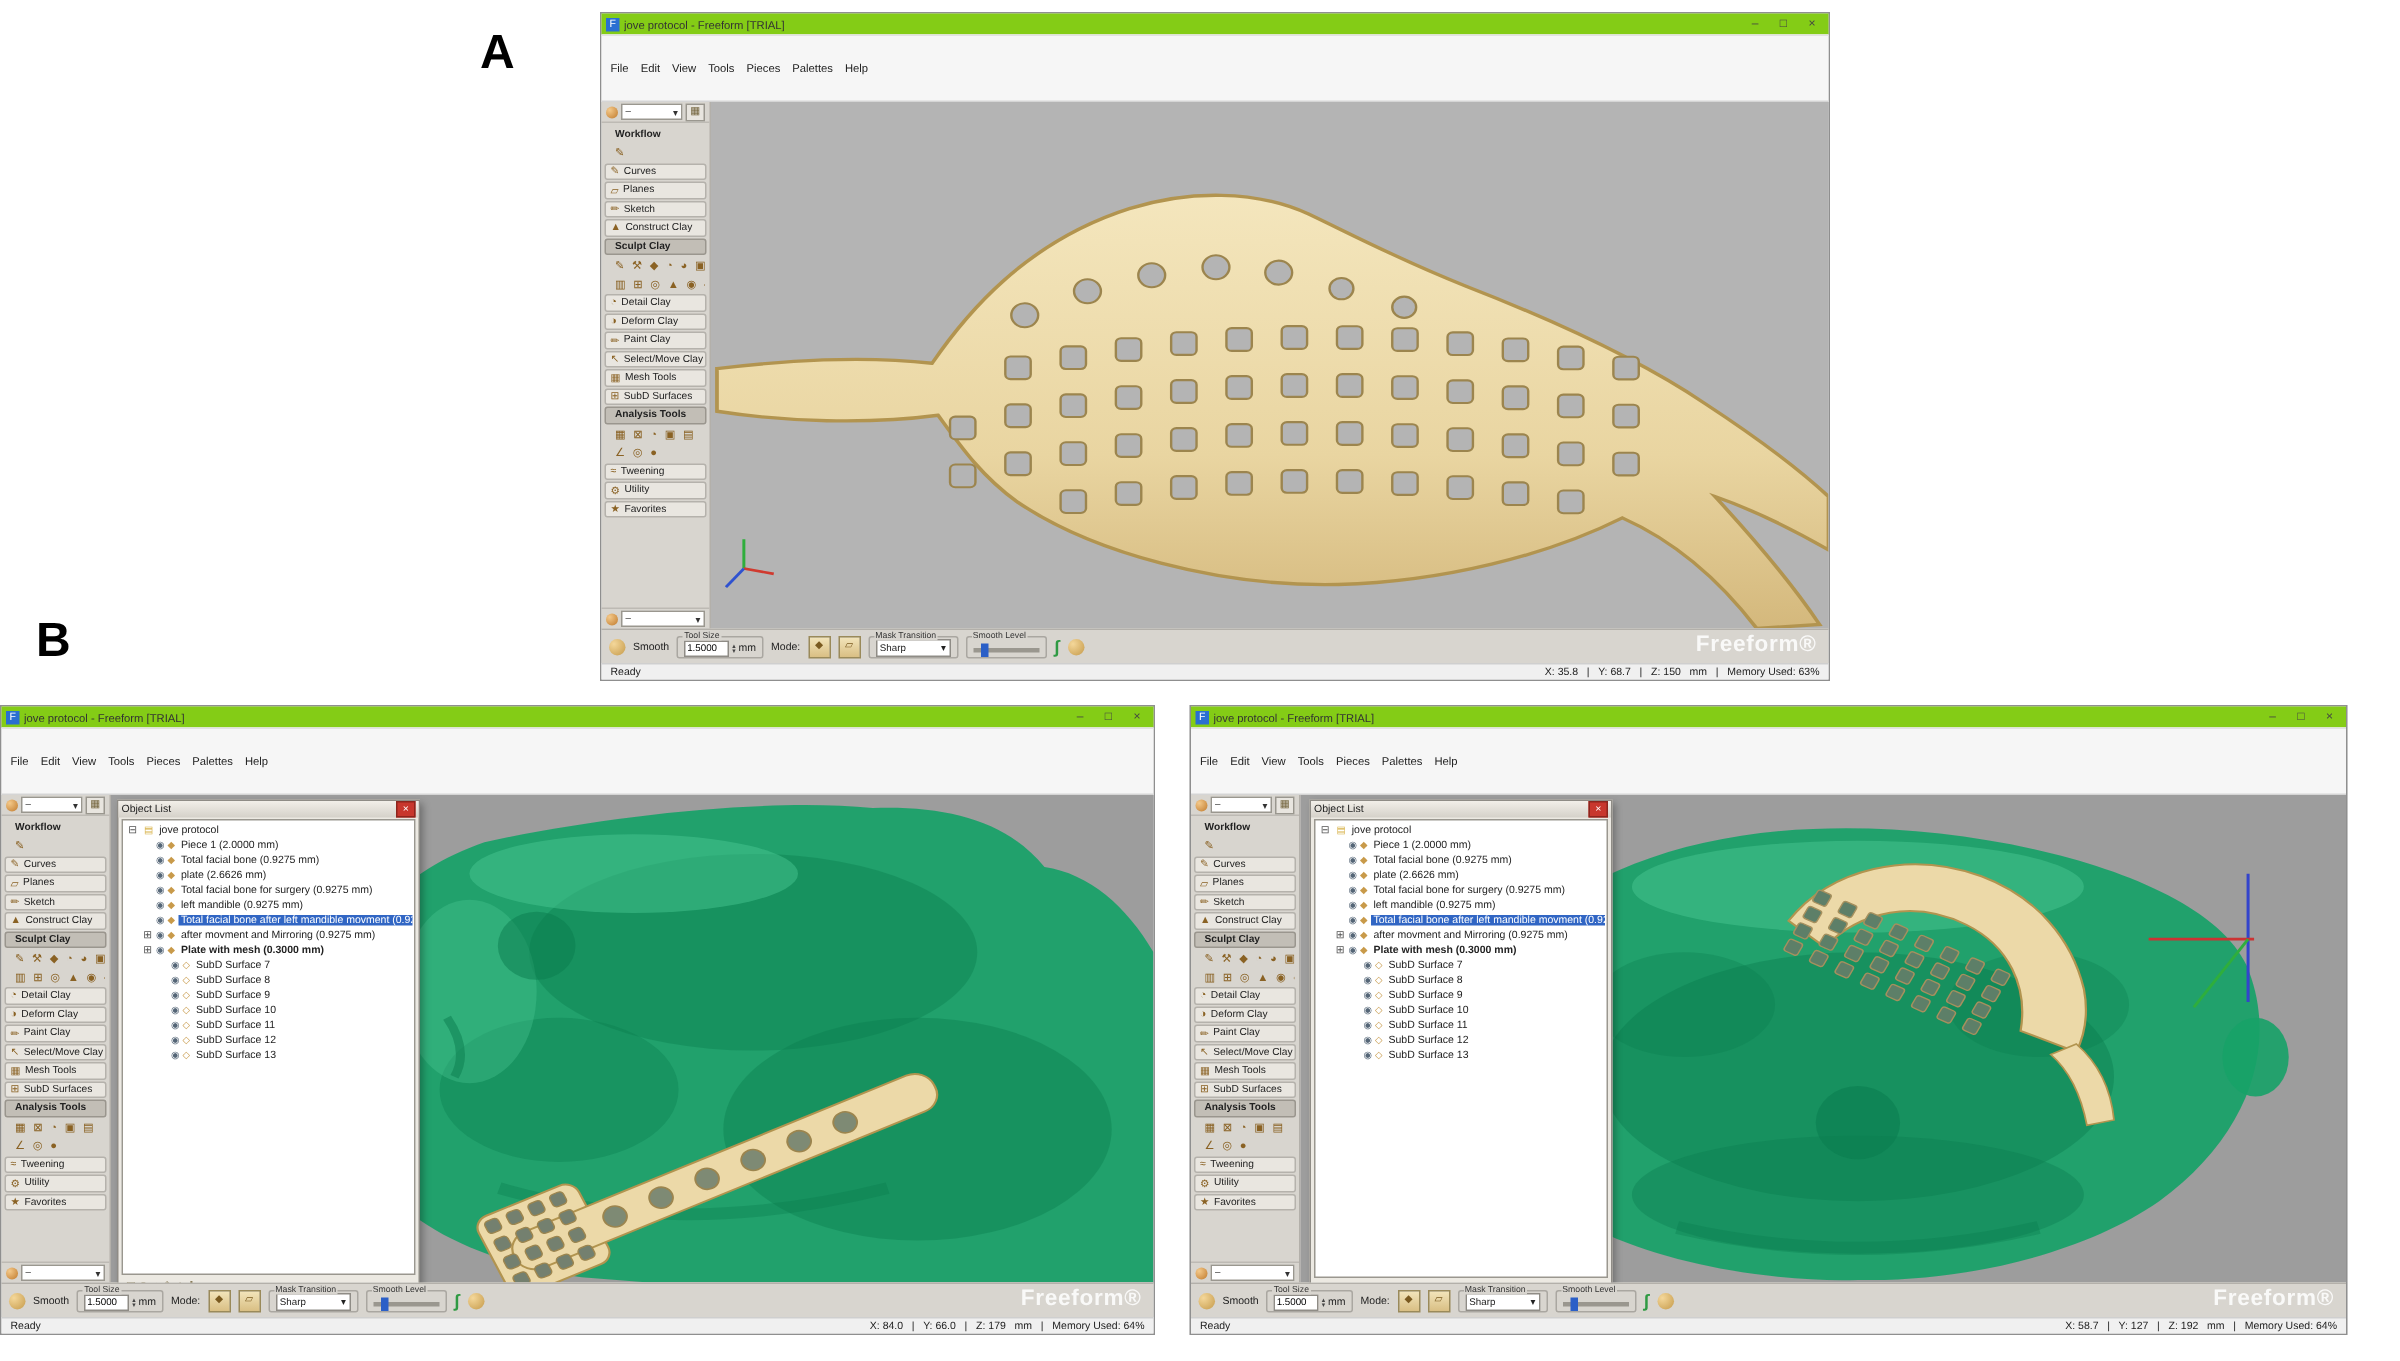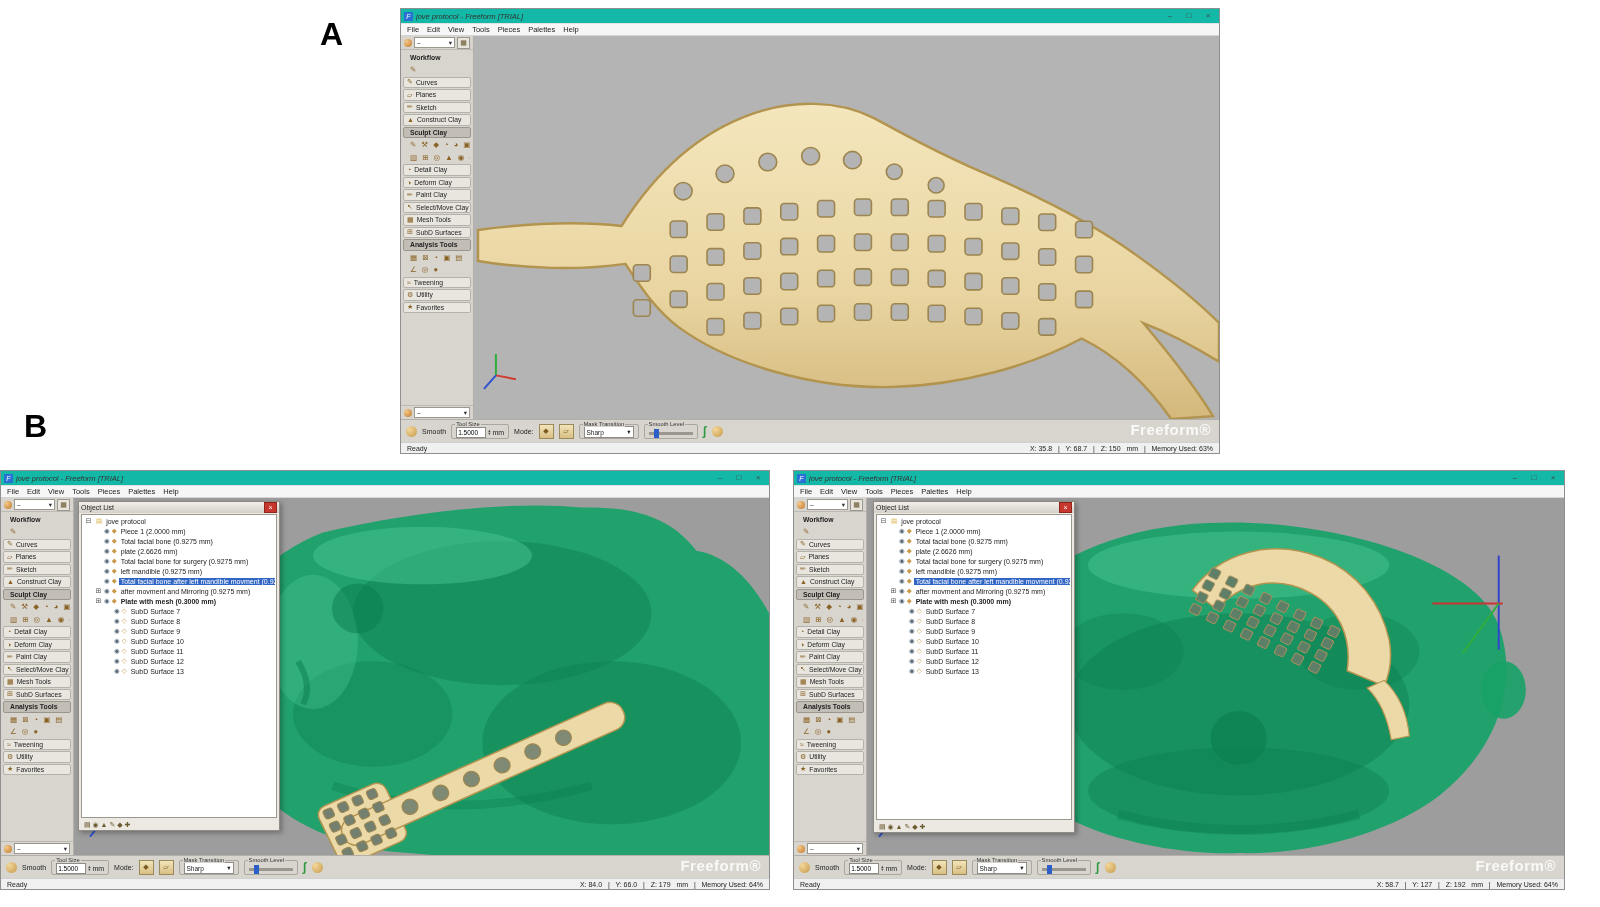--- a/index.html
+++ b/index.html
@@ -1,25 +1,25 @@
 <!DOCTYPE html>
 <html style="--clay: #ecd9a8; --clayEdge: #b2944f; --green: #17a268; --greenD: #0a7c4e; --greenL: #4cc994; --vpA: #b4b4b4; --vpB: #9d9d9d; --sel: #3166c4; --close: #c8372d;"><head>
 <meta charset="utf-8">
 <style>
   html,body{margin:0;padding:0;background:#fff;}
   #page{position:relative;width:1600px;height:907px;background:#fff;overflow:hidden;
         font-family:"Liberation Sans","DejaVu Sans",sans-serif;color:#111;}
   .big-label{position:absolute;font-size:32px;font-weight:800;color:#000;}
   
   .window{position:absolute;border:1px solid #8f8f8f;background:#f0f0f0;display:flex;flex-direction:column;box-sizing:border-box;}
-  .titlebar{height:14px;background:#14b8a6;display:flex;align-items:center;padding:0 3px;gap:3px;flex:0 0 auto;font-style:italic;}
+  .titlebar{height:14px;background:#84cc16;display:flex;align-items:center;padding:0 3px;gap:3px;flex:0 0 auto;}
   .app-ic{width:9px;height:9px;background:#2a6fd2;color:#fff;font-size:7px;line-height:9px;text-align:center;flex:0 0 auto;}
   .title-text{font-size:7.5px;color:#333;white-space:nowrap;overflow:hidden;flex:1;}
   .winbtn{width:16px;height:12px;font-size:8px;line-height:12px;text-align:center;color:#444;flex:0 0 auto;}
-  .menubar{height:11px;background:#f6f6f6;border-top:1px solid #e2e2e2;border-bottom:1px solid #d5d5d5;display:flex;align-items:center;gap:8px;padding:0 6px;flex:0 0 auto;}
+  .menubar{height:11px;background:#f6f6f6;border-top:1px solid #e2e2e2;border-bottom:1px solid #d5d5d5;display:flex;align-items:center;gap:8px;padding:16px 6px;flex:0 0 auto;}
   .mi{font-size:7.5px;color:#222;white-space:nowrap;}
   .wbody{flex:1;display:flex;min-height:0;}
   
   .tbcol{width:72px;background:#d8d5cf;border-right:1px solid #b3b0aa;display:flex;flex-direction:column;flex:0 0 auto;min-height:0;}
   .tbrow{height:13px;display:flex;align-items:center;gap:2px;padding:0 3px;border-bottom:1px solid #bdbab4;flex:0 0 auto;}
   .tbrow.bottom{margin-top:auto;border-top:1px solid #bdbab4;border-bottom:none;}
   .ball{width:8px;height:8px;border-radius:50%;background:radial-gradient(circle at 30% 30%,#f4c98a,#c07a2c);flex:0 0 auto;}
   .dd{flex:1;height:9px;background:#fff;border:1px solid #9a978f;font-size:6.5px;display:flex;align-items:center;justify-content:space-between;padding:0 2px;color:#333;}
   .gbtn{width:11px;height:10px;background:#e8e5df;border:1px solid #9a978f;font-size:7px;line-height:10px;text-align:center;color:#6a5a30;}
   .tb-list{display:flex;flex-direction:column;padding:1px 0;}

